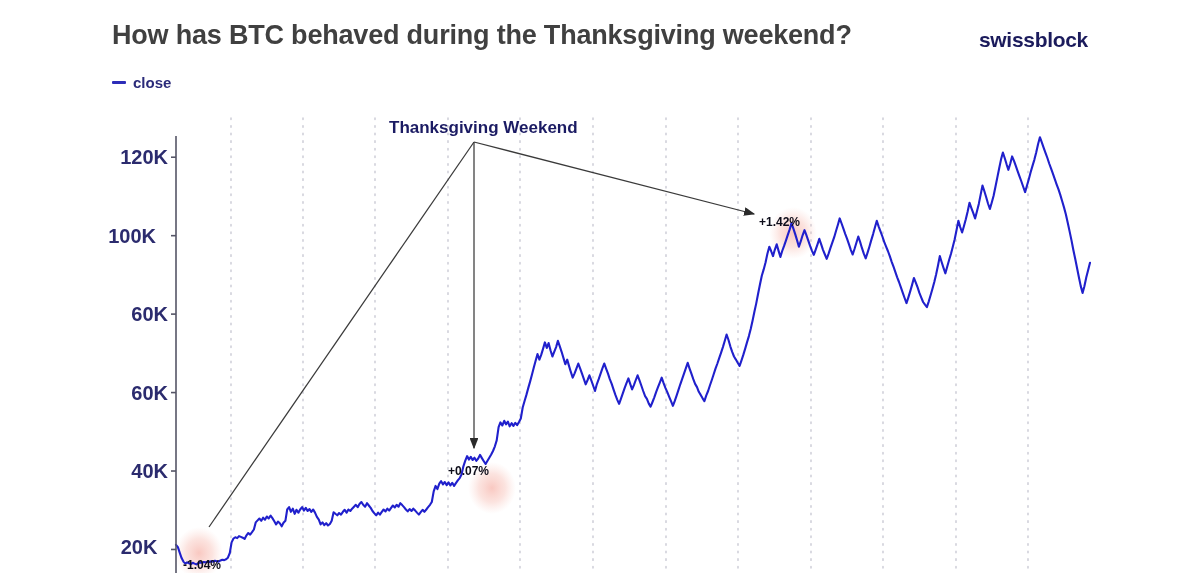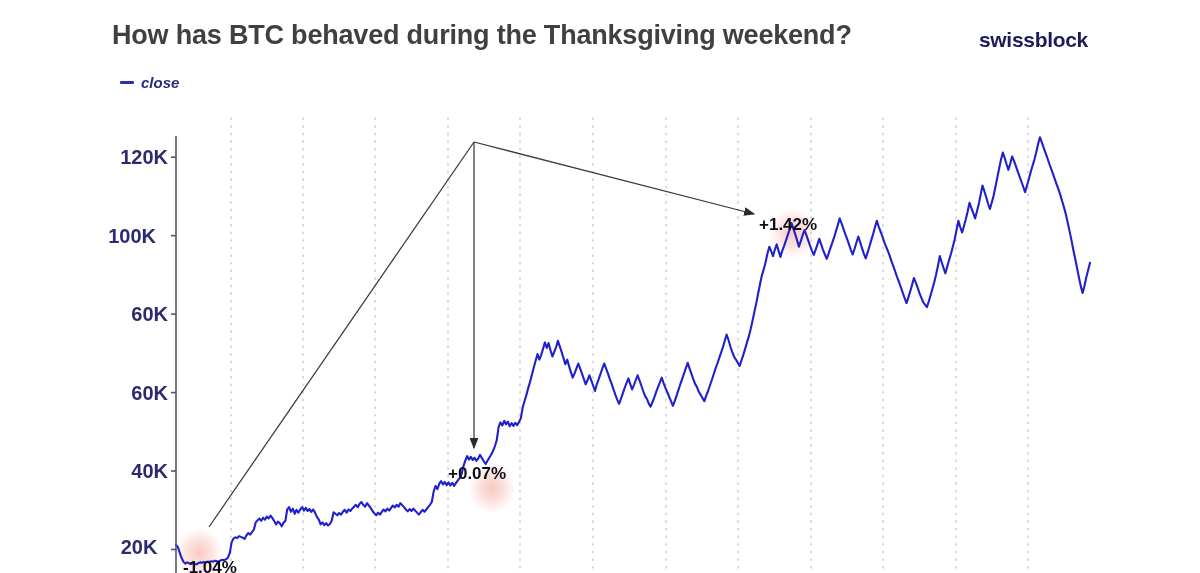--- a/index.html
+++ b/index.html
@@ -41,26 +41,25 @@
     font-size: 21px;
     font-weight: bold;
     color: #1b1b5c;
     letter-spacing: -0.3px;
     white-space: nowrap;
   }
 
   
   .legend {
     position: absolute;
-    left: 120px;
+    left: 112px;
     top: 74px;
     display: flex;
     align-items: center;
     gap: 7px;
-    font-style: italic;
   }
   .legend-dash {
     display: block;
     width: 14px;
     height: 3px;
     background: #2d2db8;
     border-radius: 1px;
   }
   .legend-label {
     font-size: 15px;
@@ -83,21 +82,21 @@
     font-size: 20px;
     font-weight: bold;
     color: #2b2b6e;
     text-align: right;
     white-space: nowrap;
     transform: translateY(-50%);
   }
 
   .annotation-label {
     position: absolute;
-    font-size: 17px;
+    font-size: 12px;
     font-weight: bold;
     color: #0d0d1a;
     white-space: nowrap;
   }
   .callout-label {
     position: absolute;
     font-size: 17px;
     font-weight: bold;
     color: #1b1b63;
     white-space: nowrap;
@@ -173,14 +172,15 @@
       <div class="ytick-label" style="left: 110px; width: 58px; top: 314.121px;">60K</div>
       <div class="ytick-label" style="left: 98px; width: 58px; top: 235.672px;">100K</div>
       <div class="ytick-label" style="left: 110px; width: 58px; top: 157.224px;">120K</div>
     </div>
   <div id="annotation-layer">
       <div class="annotation-label" style="left: 183px; top: 558px;">-1.04%</div>
       <div class="annotation-label" style="left: 448px; top: 464px;">+0.07%</div>
       <div class="annotation-label" style="left: 759px; top: 215px;">+1.42%</div>
     </div>
 
+  <div class="callout-label" style="left:389px; top:118px;">Thanksgiving Weekend</div>
 
 </div>
 
 </body></html>

